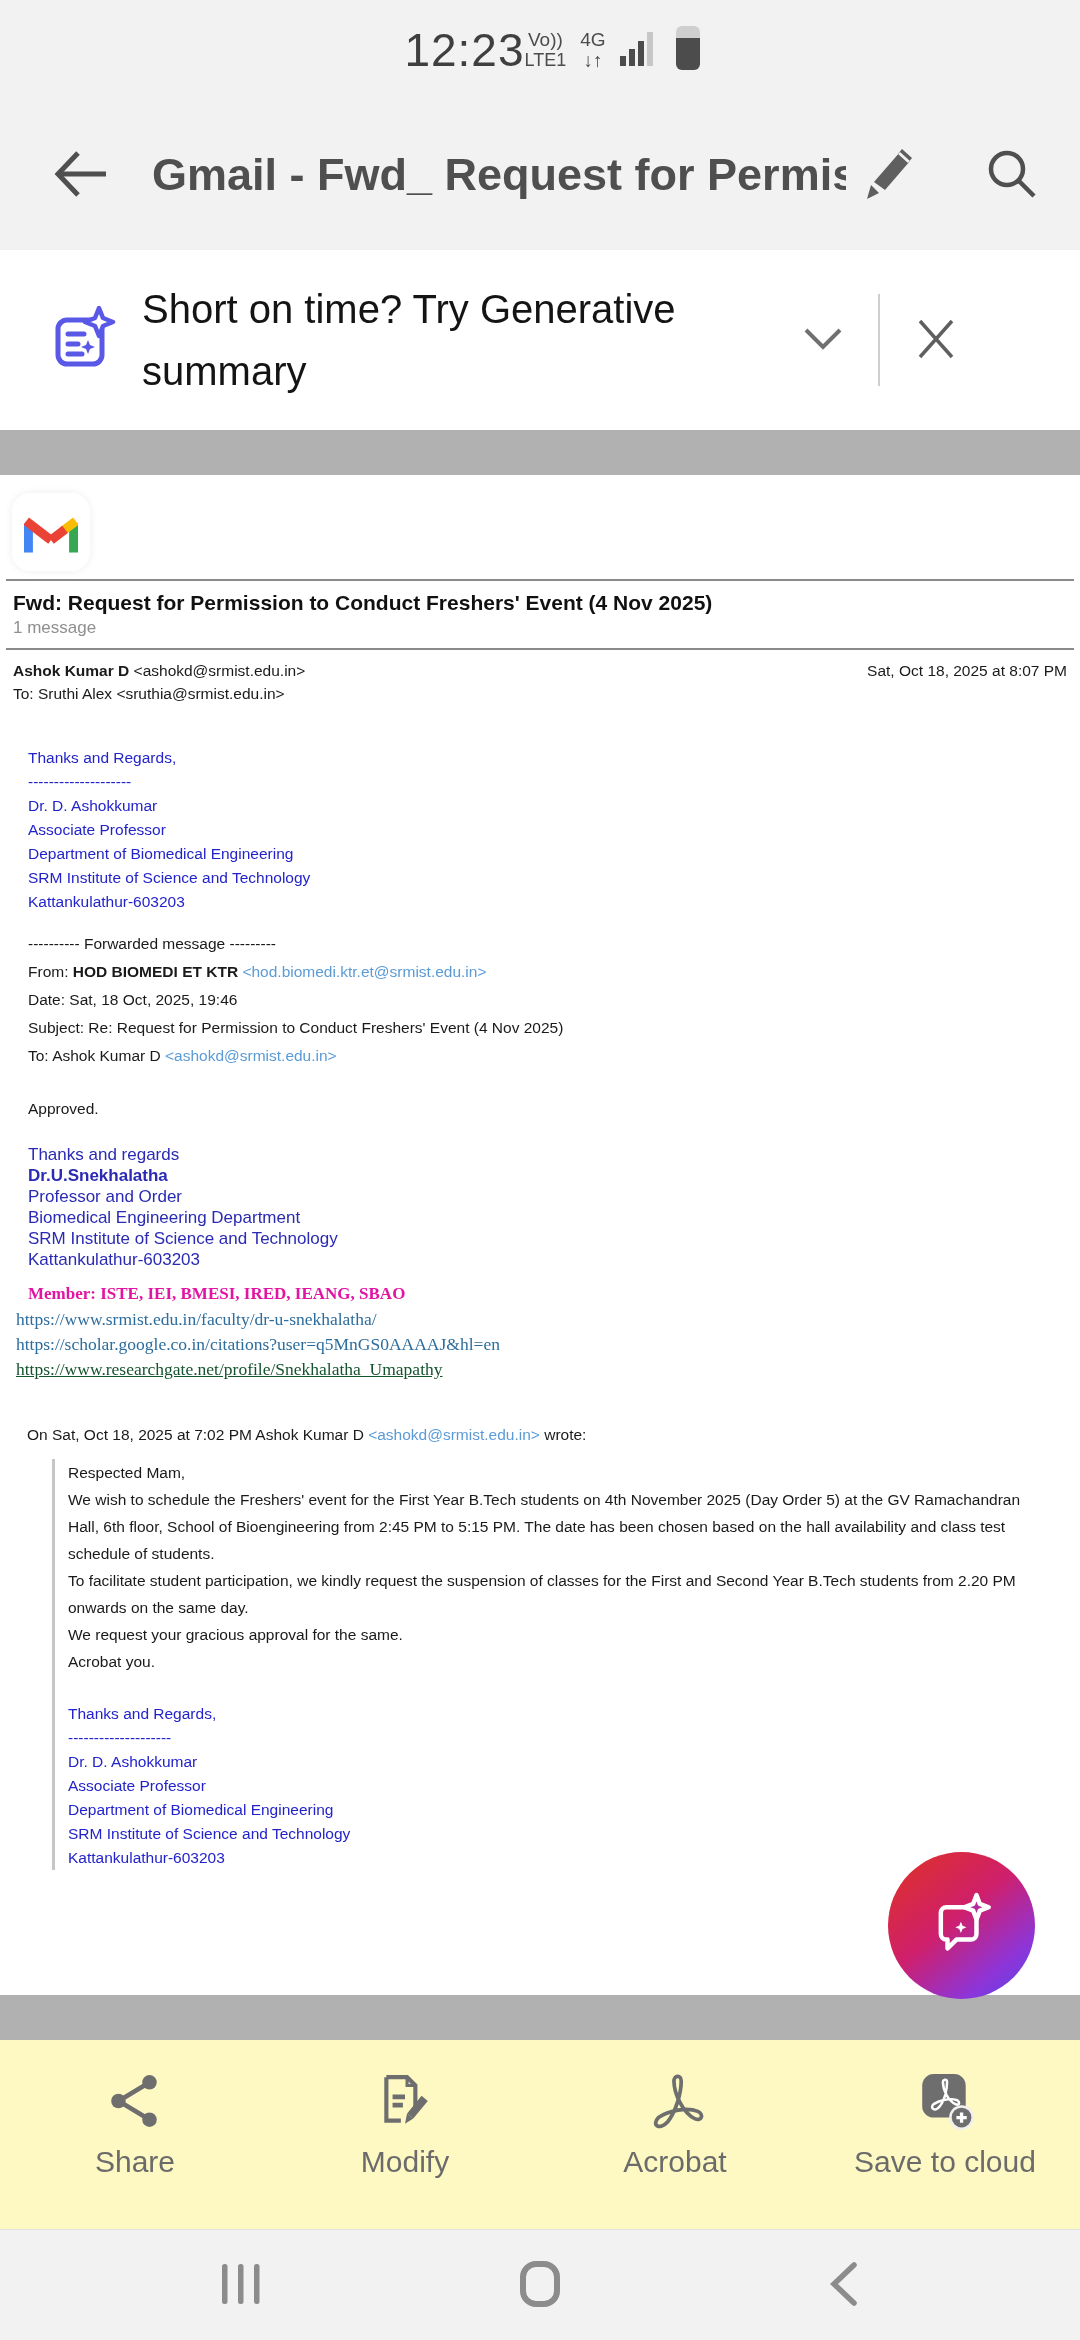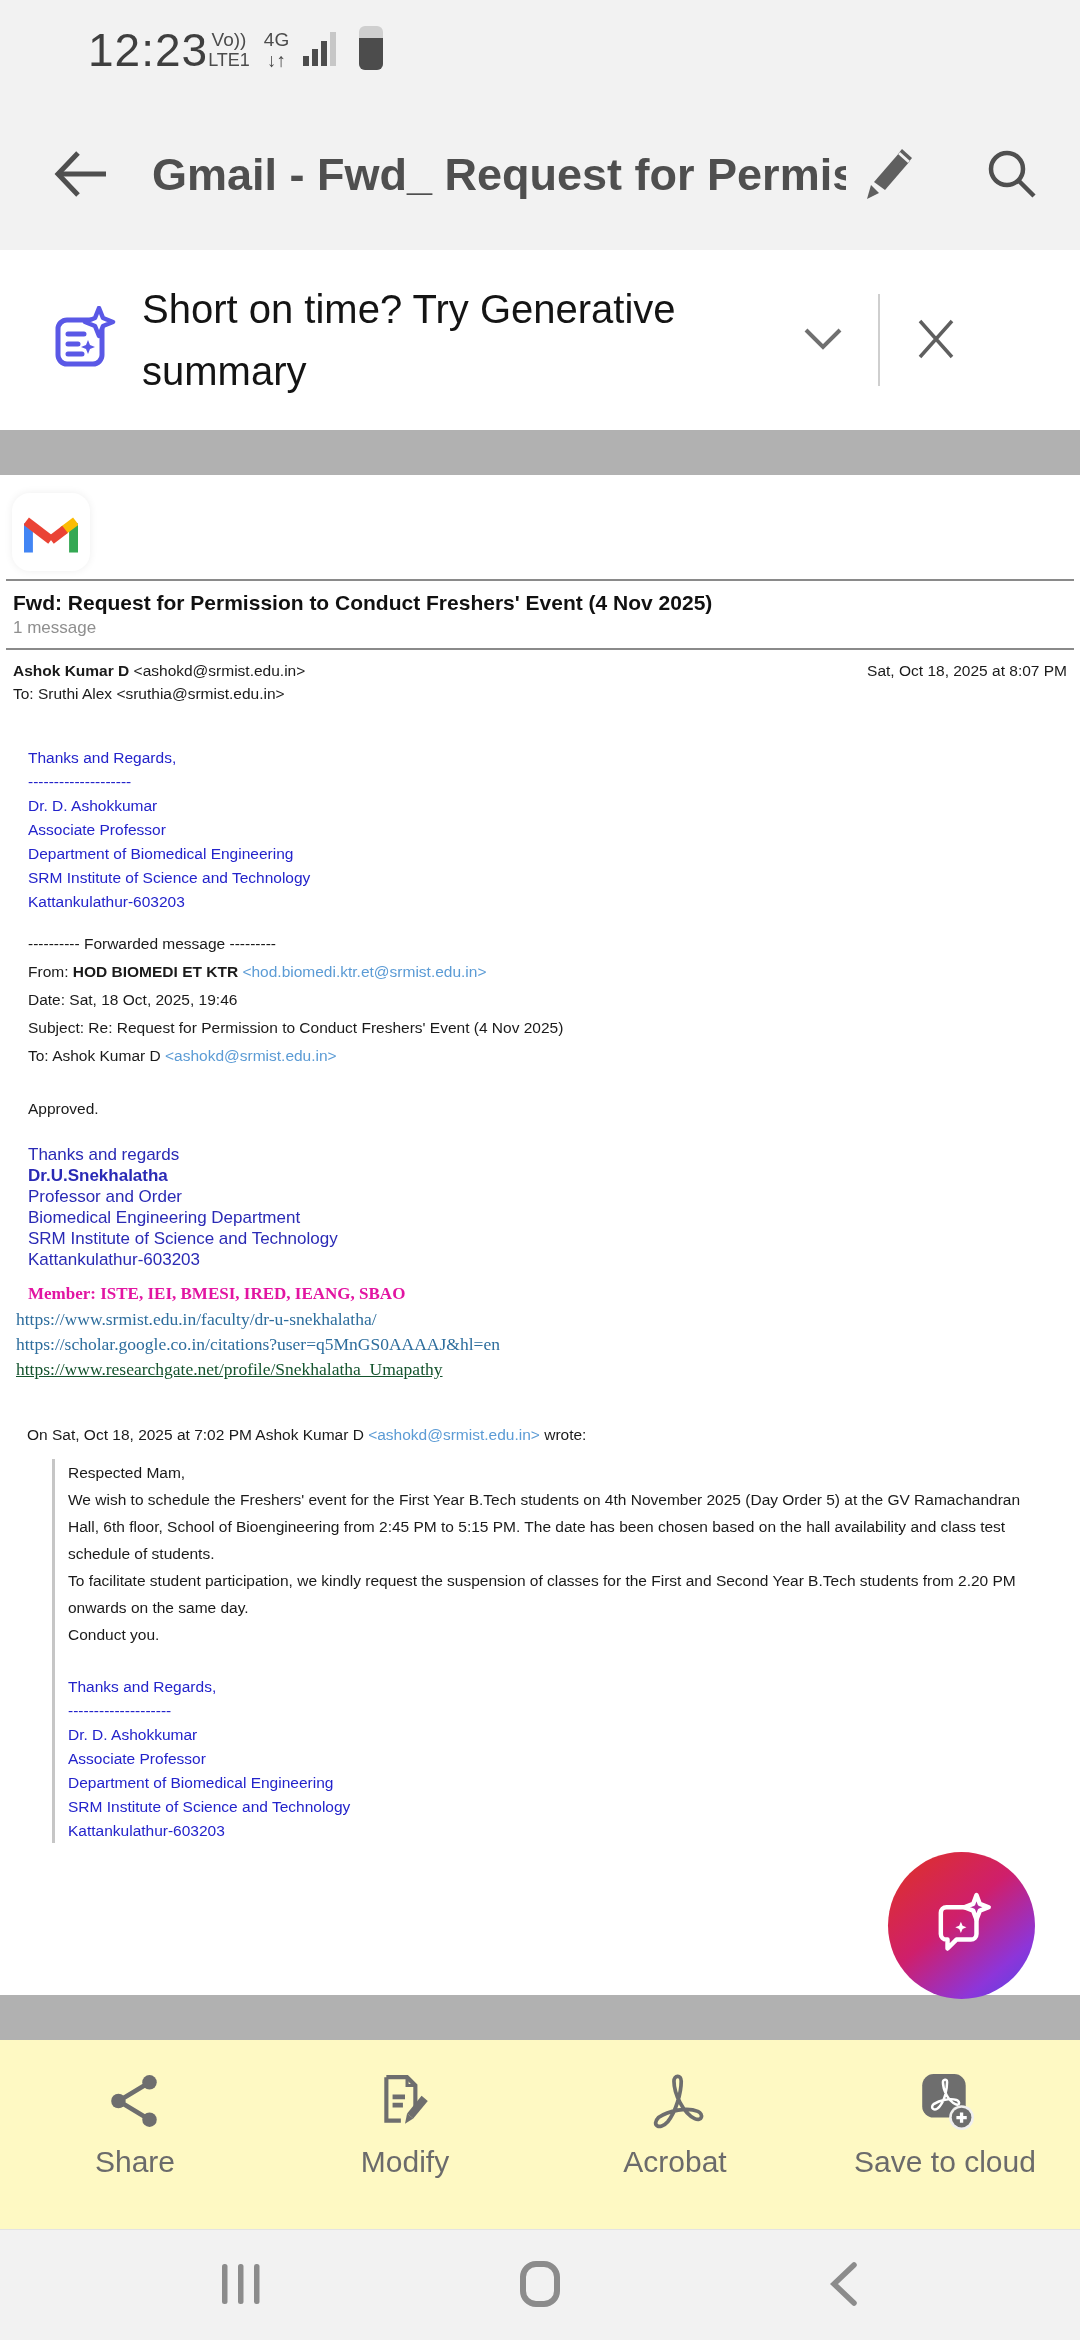--- a/index.html
+++ b/index.html
@@ -2,21 +2,21 @@
 <html style="--fab-red: #df3322; --fab-magenta: #cf1f6b; --fab-purple: #8d35d9; --fab-blue: #5247e6; --banner-icon: #5a58e6; --signature-blue: #2323cb; --serif-blue: #2a2ab5; --member-magenta: #e214a2; --mail-link-blue: #5b9bd5; --steel-link: #2d6d9d; --royal-link: #3b3bd1;"><head>
 <meta charset="utf-8">
 <style>
   html,body{margin:0;padding:0;background:#000;}
   .screen{
     position:relative;width:1080px;height:2340px;margin:0 auto;
     background:#f2f2f2;overflow:hidden;
     font-family:"Liberation Sans",sans-serif;
   }
   
-  .status-bar{height:100px;display:flex;align-items:center;justify-content:flex-start;
+  .status-bar{height:100px;display:flex;align-items:center;justify-content:center;
     padding:0 60px 0 88px;box-sizing:border-box;background:#f2f2f2;}
   .status-time{font-size:46px;color:#3f3f3f;letter-spacing:1px;}
   .status-right{display:flex;align-items:center;gap:14px;}
   .net-col{display:flex;flex-direction:column;line-height:21px;font-size:19px;
     font-weight:400;color:#4c4c4c;text-align:center;}
   .net-col .small{font-size:18px;}
   
   .app-header{height:150px;display:flex;align-items:center;padding:0 40px 0 52px;
     box-sizing:border-box;background:#f2f2f2;}
   .hdr-btn{background:none;border:none;padding:0;cursor:pointer;display:flex;align-items:center;}
@@ -239,21 +239,22 @@
     </div>
 
     <div class="quote-intro">
       <span>On Sat, Oct 18, 2025 at 7:02 PM Ashok Kumar D </span><span class="maillink">&lt;ashokd@srmist.edu.in&gt;</span><span> wrote:</span>
     </div>
 
     <div class="quote">
       <p>Respected Mam,</p>
       <p>We wish to schedule the Freshers' event for the First Year B.Tech students on 4th November 2025 (Day Order 5) at the GV Ramachandran Hall, 6th floor, School of Bioengineering from 2:45 PM to 5:15 PM. The date has been chosen based on the hall availability and class test schedule of students.</p>
       <p>To facilitate student participation, we kindly request the suspension of classes for the First and Second Year B.Tech students from 2.20 PM onwards on the same day.</p>
-      <p>Conduct you.</p>
+      <p>We request your gracious approval for the same.</p>
+      <p>Acrobat you.</p>
       <div class="sigblock sig3">
         <div>Thanks and Regards,</div>
         <div>--------------------</div>
         <div>Dr. D. Ashokkumar</div>
         <div>Associate Professor</div>
         <div>Department of Biomedical Engineering</div>
         <div>SRM Institute of Science and Technology</div>
         <div>Kattankulathur-603203</div>
       </div>
     </div>

